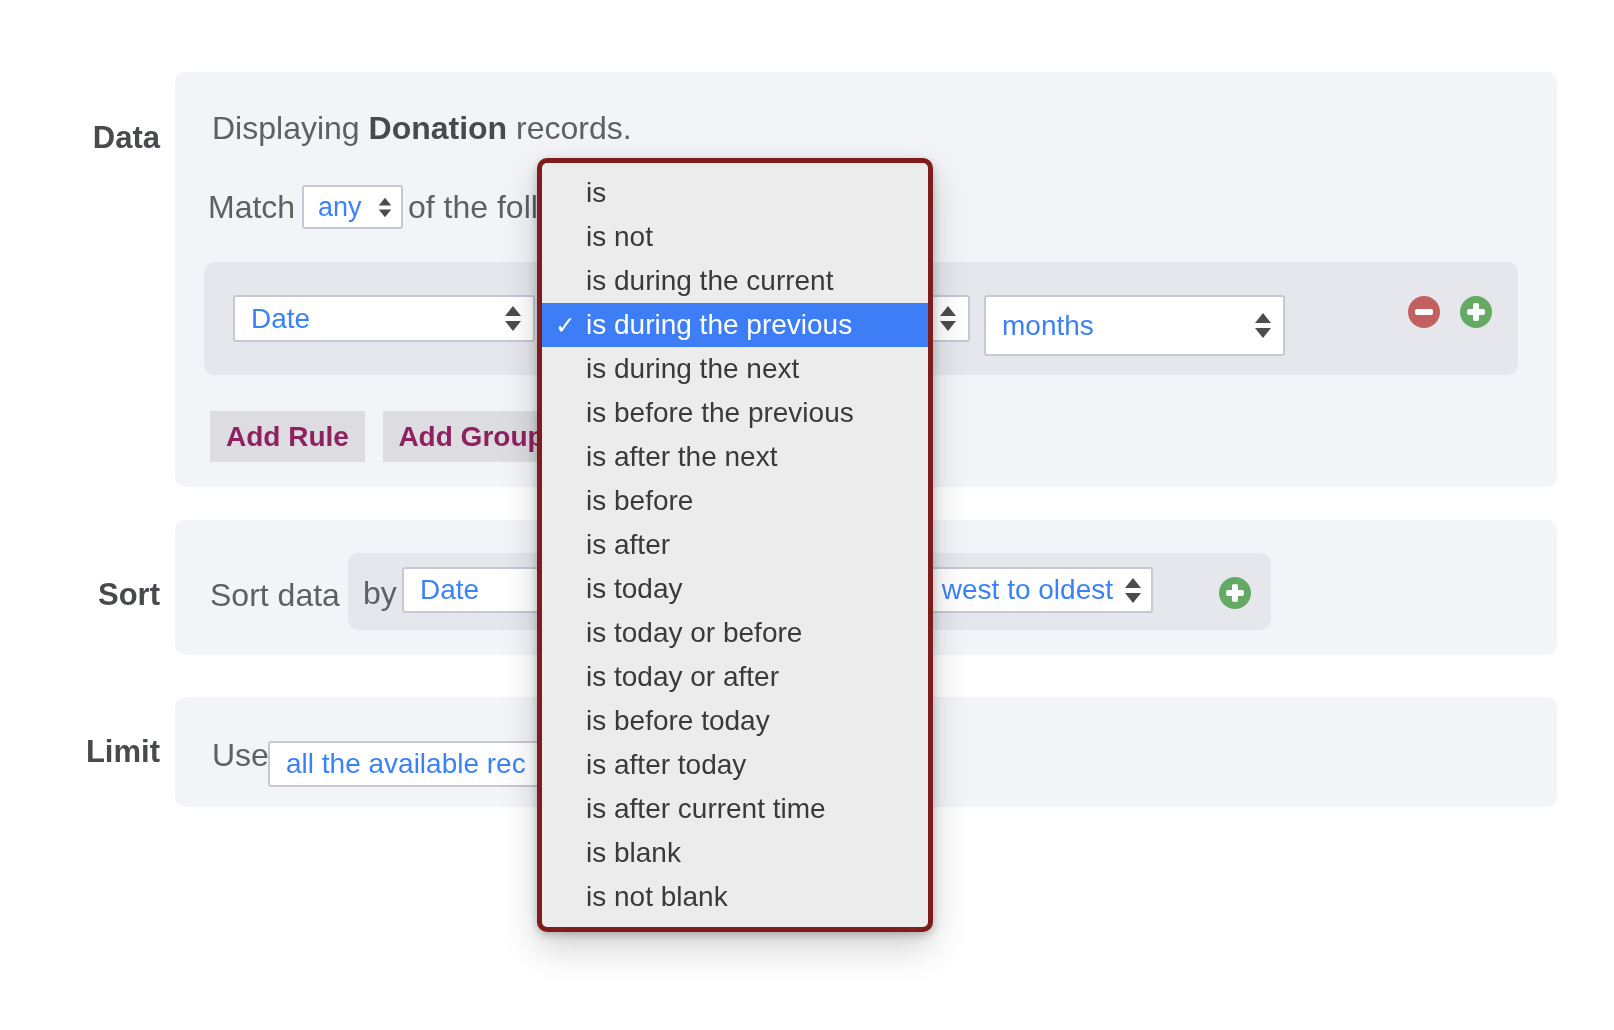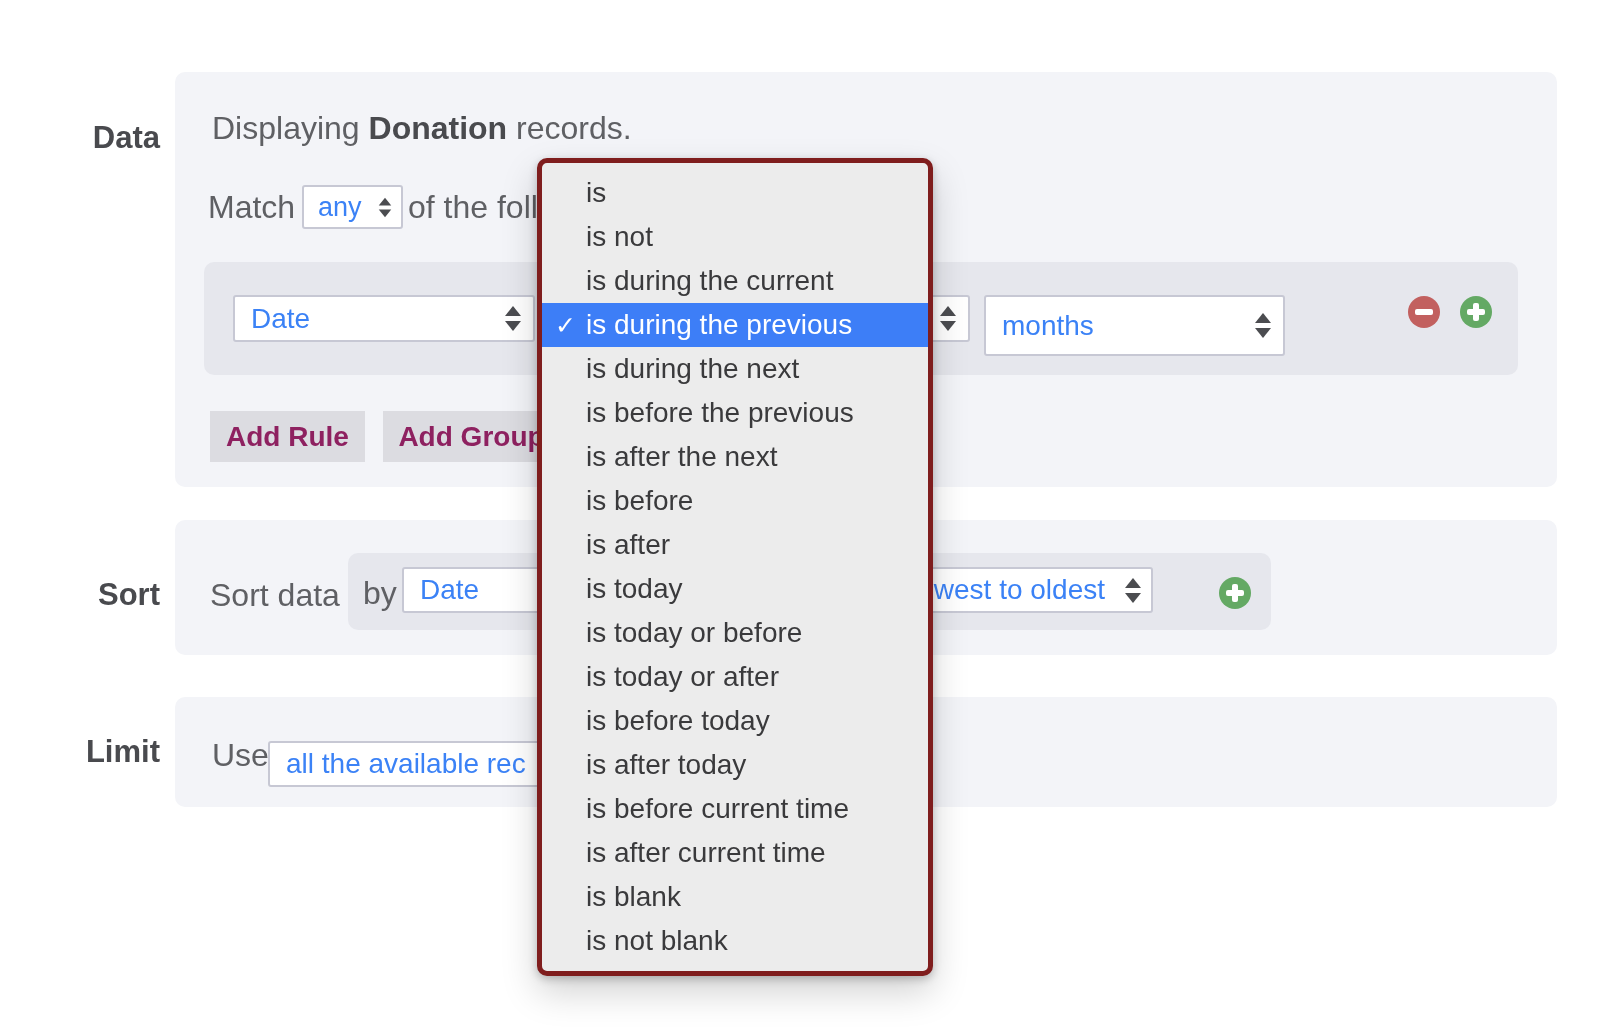--- a/index.html
+++ b/index.html
@@ -33,21 +33,21 @@
   #sort-inner{left:348px;top:553px;width:923px;height:77px;}
 
   .select{position:absolute;background:#fff;border:2px solid var(--select-border,#c7c8d4);
     border-radius:3px;display:flex;align-items:center;justify-content:space-between;
     padding:0 12px 0 16px;font-size:28px;color:#3b82f6;box-sizing:border-box;white-space:nowrap;}
   #match-select{left:302px;top:185px;width:101px;height:44px;padding:0 8px 0 14px;font-size:27px;}
   #date-select{left:233px;top:295px;width:302px;height:47px;}
   #op-select{left:560px;top:295px;width:410px;height:47px;justify-content:flex-end;}
   #months-select{left:984px;top:295px;width:301px;height:61px;}
   #sort-by-select{left:402px;top:567px;width:260px;height:46px;}
-  #sort-order-select{left:850px;top:567px;width:303px;height:46px;justify-content:flex-end;gap:20px;padding-right:10px;}
+  #sort-order-select{left:850px;top:567px;width:303px;height:46px;justify-content:flex-end;gap:12px;padding-right:10px;}
   #limit-select{left:268px;top:732px;width:430px;height:46px;justify-content:flex-start;margin-top:9px;}
 
   .stepper{display:flex;flex-direction:column;align-items:center;gap:5px;flex:none;}
   .stepper i{display:block;width:0;height:0;border-left:8px solid transparent;border-right:8px solid transparent;}
   .stepper .up{border-bottom:10px solid #4b4c50;}
   .stepper .down{border-top:10px solid #4b4c50;}
 
   .btn{position:absolute;background:var(--button-bg,#dcdce1);border-radius:0;display:flex;
     align-items:center;justify-content:center;font-size:28px;font-weight:bold;
     color:var(--accent-purple,#8e2160);white-space:nowrap;}
@@ -157,19 +157,18 @@
       <div class="menu-item"><span class="check"></span><span>is during the next</span></div>
       <div class="menu-item"><span class="check"></span><span>is before the previous</span></div>
       <div class="menu-item"><span class="check"></span><span>is after the next</span></div>
       <div class="menu-item"><span class="check"></span><span>is before</span></div>
       <div class="menu-item"><span class="check"></span><span>is after</span></div>
       <div class="menu-item"><span class="check"></span><span>is today</span></div>
       <div class="menu-item"><span class="check"></span><span>is today or before</span></div>
       <div class="menu-item"><span class="check"></span><span>is today or after</span></div>
       <div class="menu-item"><span class="check"></span><span>is before today</span></div>
       <div class="menu-item"><span class="check"></span><span>is after today</span></div>
-      <div class="menu-item"><span class="check"></span><span>is before current time</span></div>
       <div class="menu-item"><span class="check"></span><span>is after current time</span></div>
       <div class="menu-item"><span class="check"></span><span>is blank</span></div>
       <div class="menu-item"><span class="check"></span><span>is not blank</span></div>
     </div>
 
 </div>
 
 </body></html>

